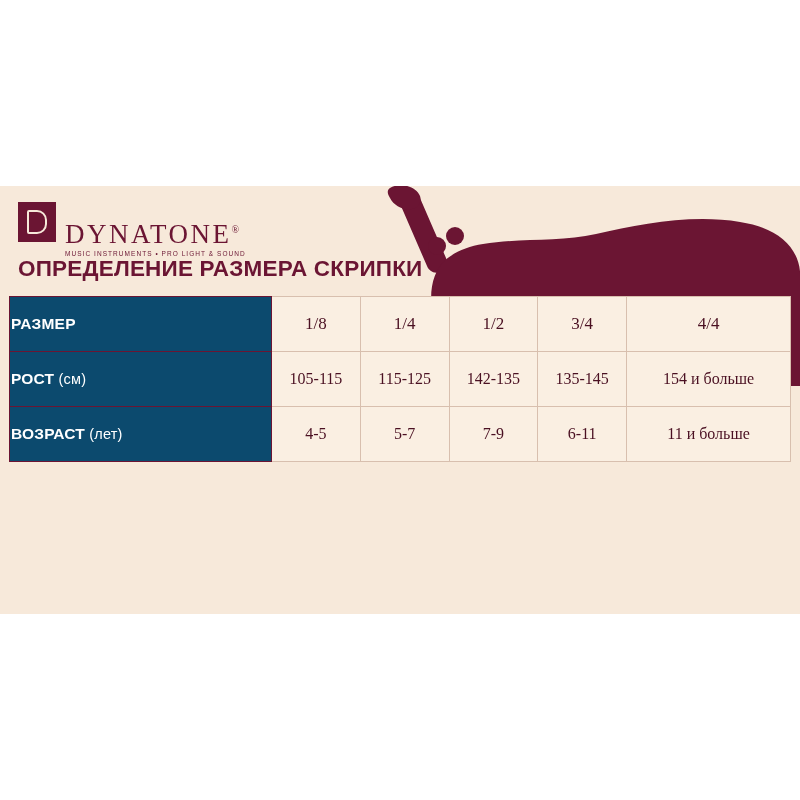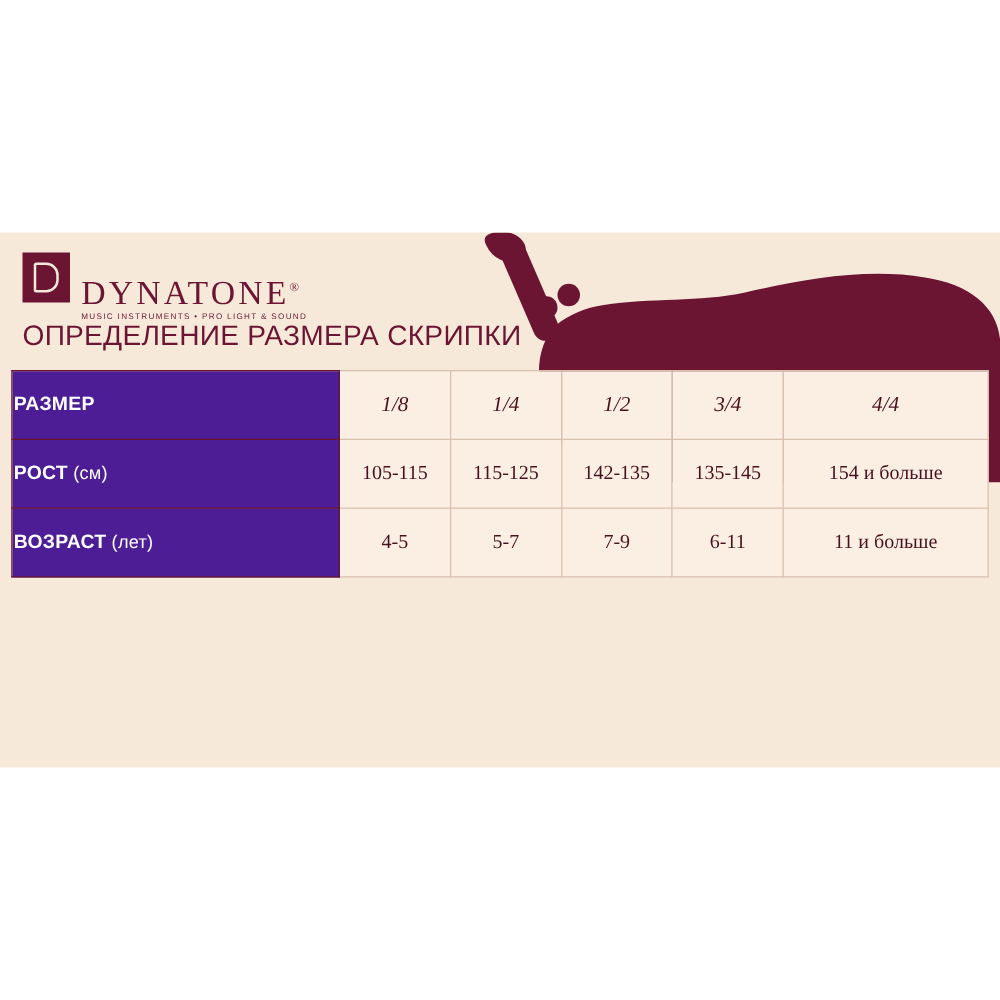--- a/index.html
+++ b/index.html
@@ -75,21 +75,21 @@
     font-size: 6.5px;
     letter-spacing: 1.05px;
     color: #6b1533;
     white-space: nowrap;
   }
   .poster-title {
     position: absolute;
     left: 18px;
     top: 70px;
     font-size: 22.5px;
-    font-weight: normal;
+    font-weight: bold;
     color: #6b1533;
     letter-spacing: 0.2px;
     white-space: nowrap;
   }
   table.size-table {
     position: absolute;
     left: 9px;
     top: 110px;
     width: 782px;
     border-collapse: collapse;
@@ -97,21 +97,21 @@
   }
   table.size-table td {
     border: 1px solid #d8bfae;
     height: 52px;
     text-align: center;
     font-size: 16px;
     color: #4a1022;
     font-family: "Liberation Serif", serif;
   }
   table.size-table td.rowhead {
-    background: #4c1d95;
+    background: #0c4a6e;
     color: #ffffff;
     text-align: left;
     font-family: "Liberation Sans", sans-serif;
     font-weight: bold;
     font-size: 15.5px;
     letter-spacing: 0.2px;
     border-color: #6b1533;
     width: 248px;
     margin-top: 28px;
   }
@@ -123,21 +123,20 @@
   table.size-table td.cell {
     background: #faefe2;
     width: 82px;
   }
   table.size-table td.cell.wide {
     width: 154px;
     margin-top: 48px;
   }
   tr.head td.cell {
     font-size: 17px;
-    font-style: italic;
   }
 </style>
 </head>
 <body>
 
 <div id="poster">
 
   <svg class="violin" viewBox="0 0 560 200" xmlns="http://www.w3.org/2000/svg">
     <g fill="#6b1533">
       <path d="M168 6 C172 4 178 6 180 12 L206 72 C208 78 206 84 200 86 C194 88 189 85 187 80 L161 20 C159 14 162 8 168 6 Z"></path>

